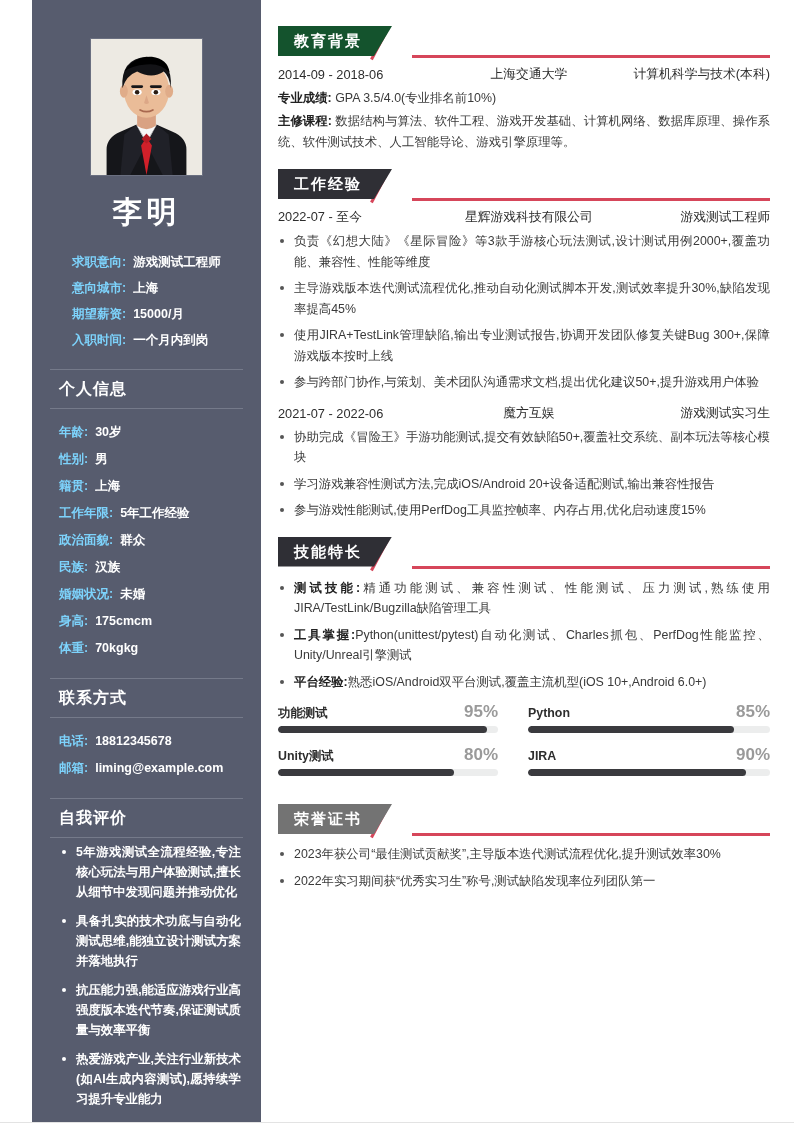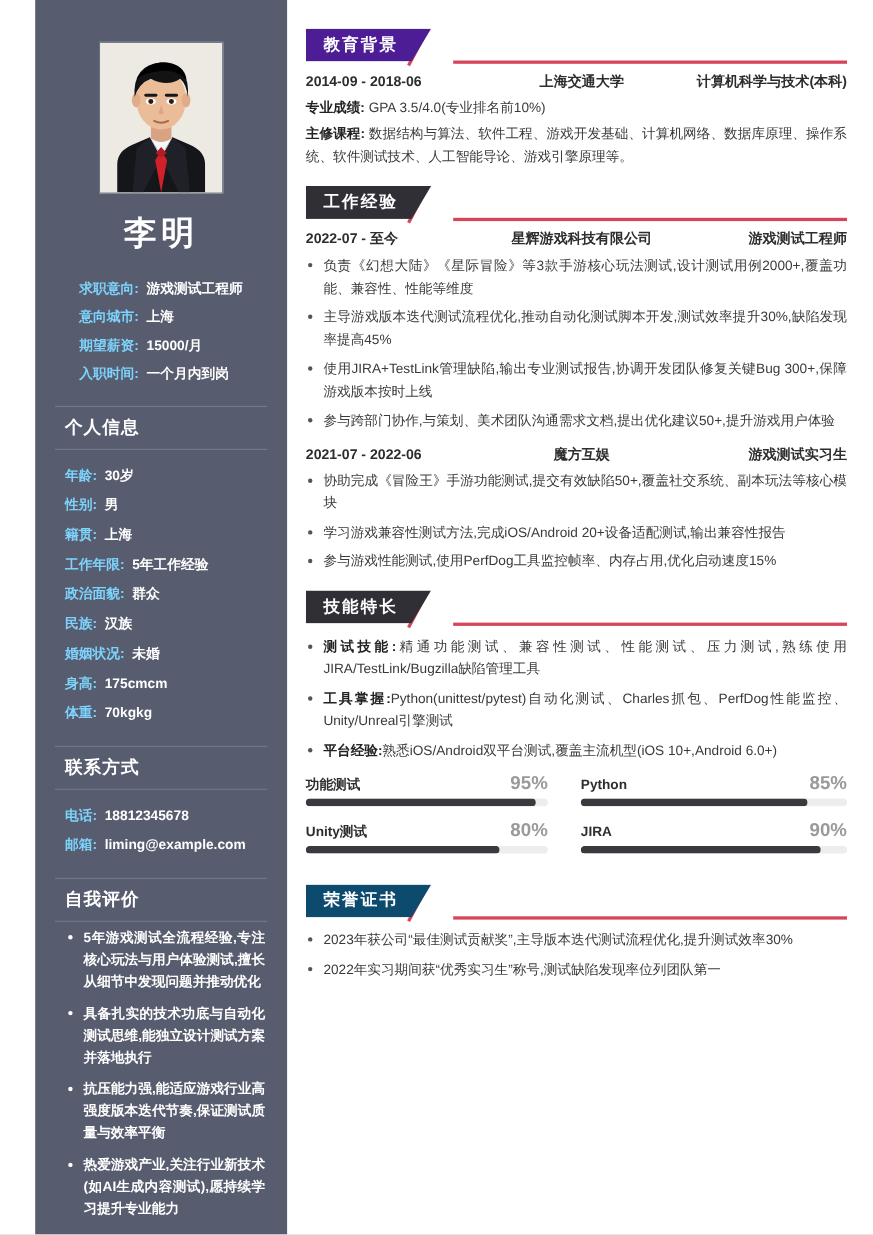--- a/index.html
+++ b/index.html
@@ -136,23 +136,23 @@
     right: 0; bottom: 1px;
     height: 3px;
     background: #d6465a;
     z-index: 1;
   }
 
   .block { margin-bottom: 16px; }
 
   .row3 {
     display: flex;
-    align-items: flex-start;
+    align-items: center;
     font-size: 12.8px;
-    font-weight: bold;
+    font-weight: normal;
     color: #2d2d2d;
     margin-bottom: 5px;
   }
   .row3 .c-date { width: 34%; text-align: left; }
   .row3 .c-org  { width: 34%; text-align: center; }
   .row3 .c-role { width: 32%; text-align: right; }
 
   .kline {
     font-size: 12.4px;
     line-height: 21px;
@@ -327,21 +327,21 @@
         <div class="eval-item">抗压能力强,能适应游戏行业高强度版本迭代节奏,保证测试质量与效率平衡</div>
         <div class="eval-item">热爱游戏产业,关注行业新技术(如AI生成内容测试),愿持续学习提升专业能力</div>
       </div>
     </section>
   </aside>
 
   <main class="main">
 
     <section class="block">
       <div class="sec-head">
-        <div class="tag" style="background: #4c1d95;">教育背景</div>
+        <div class="tag" style="background: #14532d;">教育背景</div>
         <div class="slash" style="left:105px">
             <span style="background: rgb(214, 70, 90);"></span>
           </div>
         <div class="rule" style="left: 134px; right: 0px; background: rgb(214, 70, 90);"></div>
       </div>
       <div class="row3">
         <span class="c-date">2014-09 - 2018-06</span>
         <span class="c-org">上海交通大学</span>
         <span class="c-role">计算机科学与技术(本科)</span>
       </div>
@@ -441,21 +441,21 @@
           </div>
           <div class="bar-track">
             <div class="bar-fill" style="width: 90%;"></div>
           </div>
         </div>
       </div>
     </section>
 
     <section class="block">
       <div class="sec-head">
-        <div class="tag" style="background: #0c4a6e;">荣誉证书</div>
+        <div class="tag" style="background: #737373;">荣誉证书</div>
         <div class="slash" style="left:105px">
             <span style="background: rgb(214, 70, 90);"></span>
           </div>
         <div class="rule" style="left: 134px; right: 0px; background: rgb(214, 70, 90);"></div>
       </div>
       <ul class="bullets">
         <li>2023年获公司“最佳测试贡献奖”,主导版本迭代测试流程优化,提升测试效率30%</li>
         <li>2022年实习期间获“优秀实习生”称号,测试缺陷发现率位列团队第一</li>
       </ul>
     </section>

